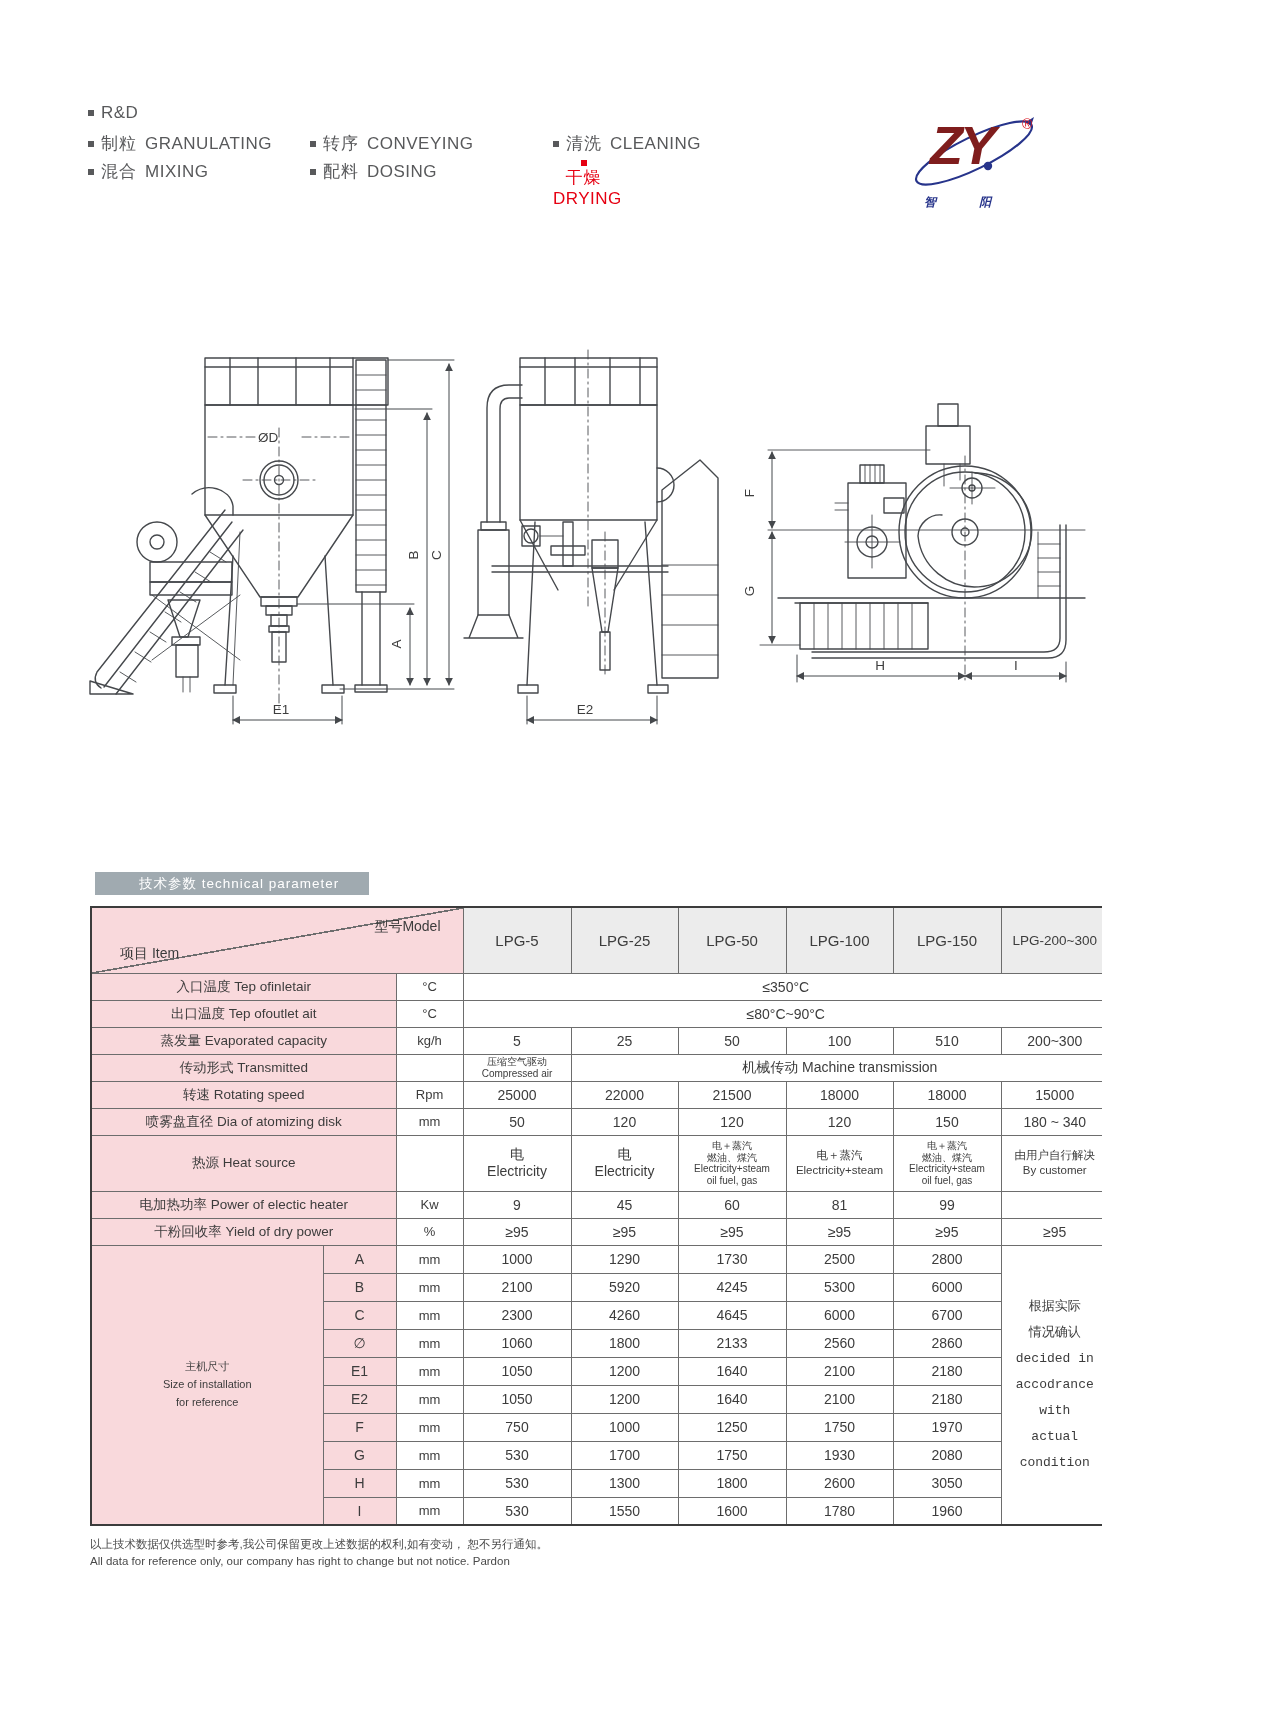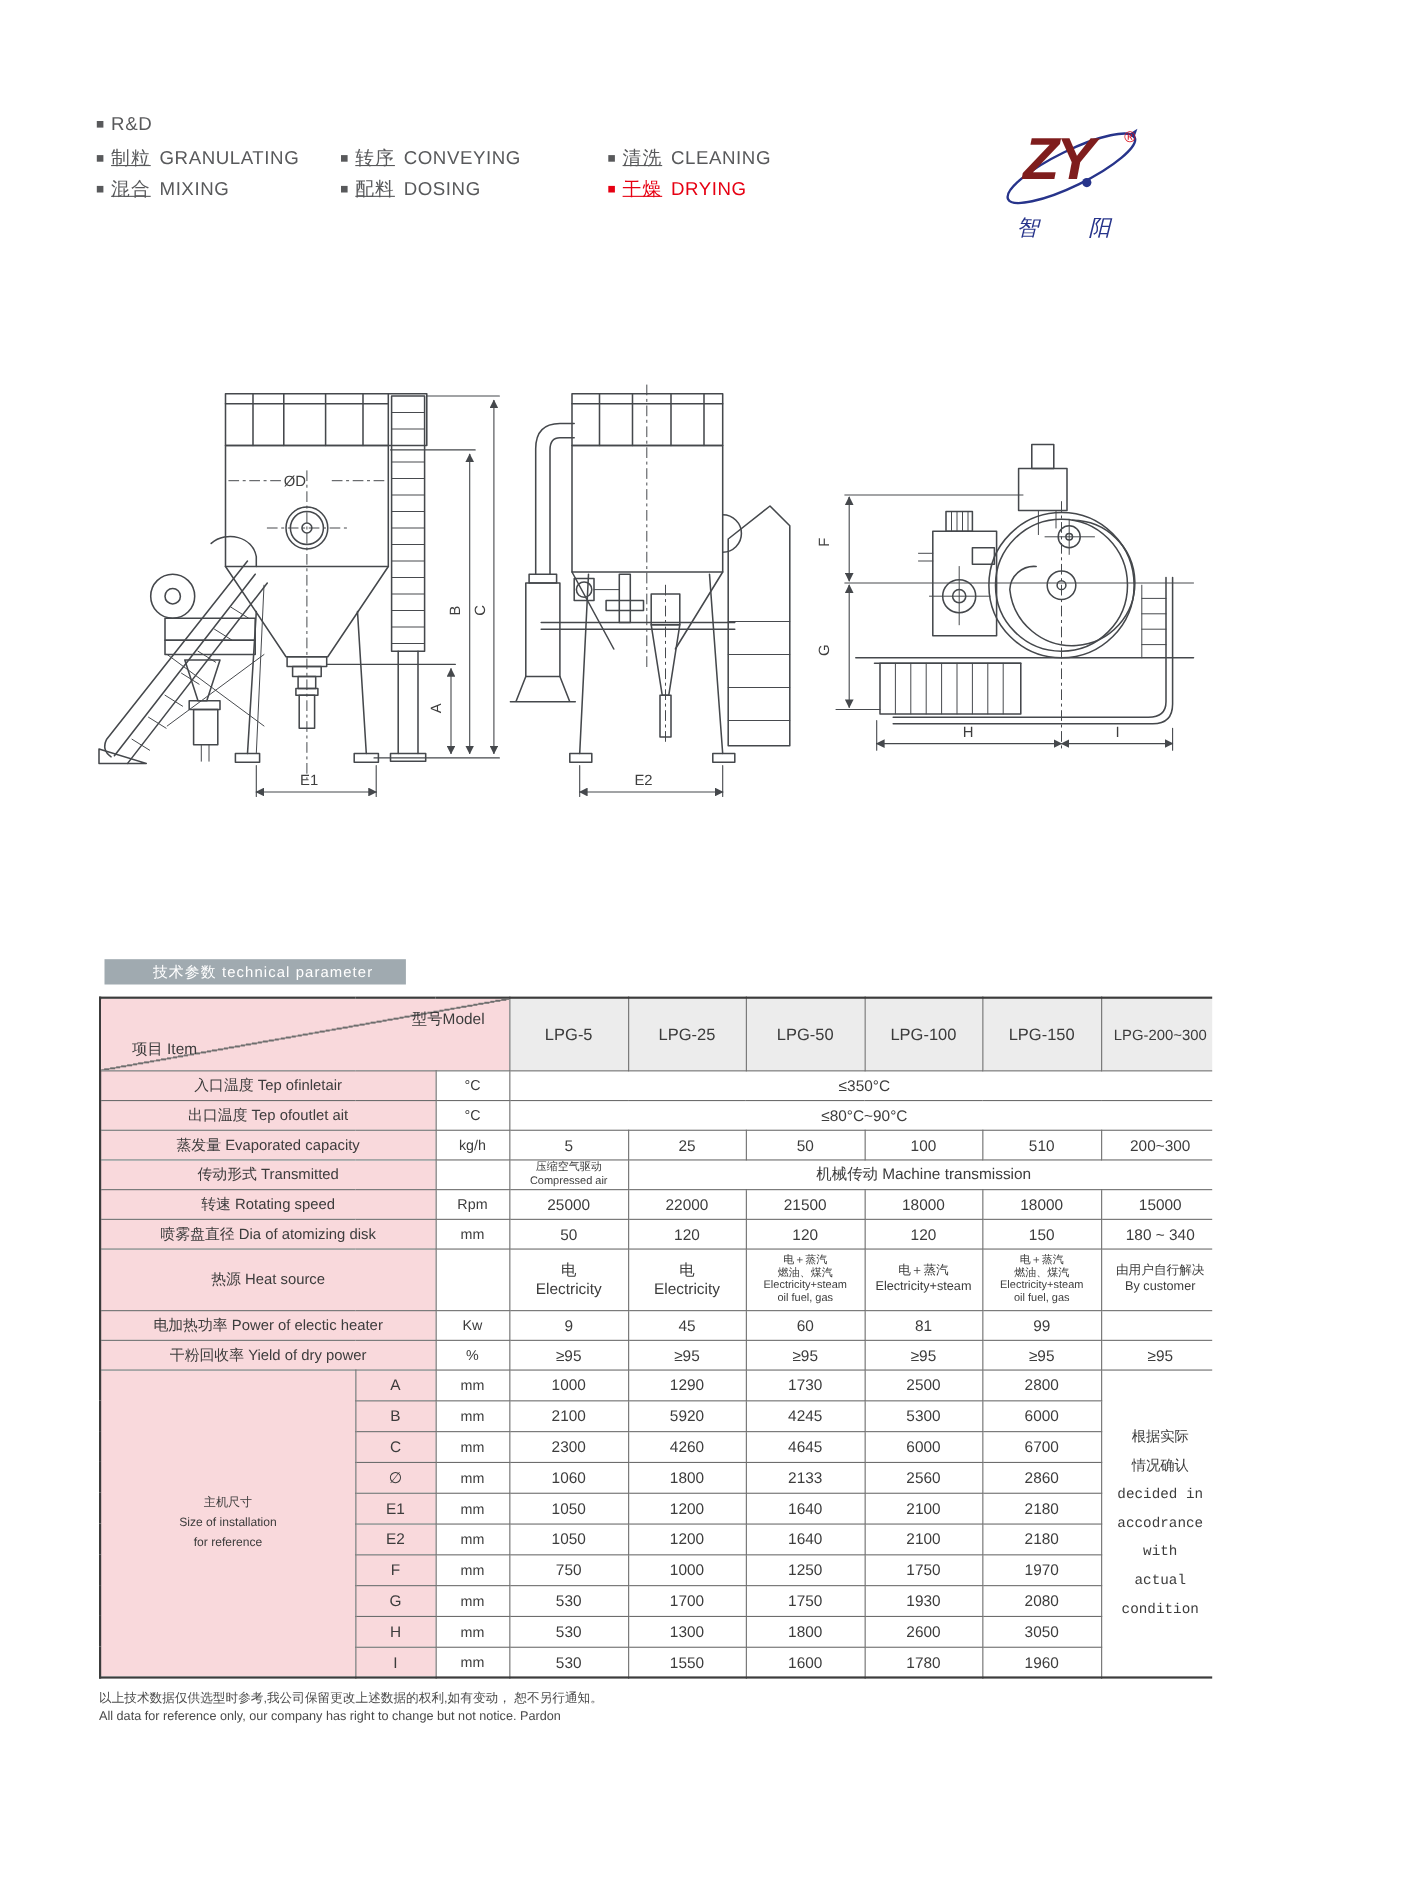--- a/index.html
+++ b/index.html
@@ -2,32 +2,32 @@
 <html><head>
 <meta charset="utf-8">
 <style>
   html,body{margin:0;padding:0;background:#ffffff;}
   .page{position:relative;width:1102px;height:1718px;background:#fff;overflow:hidden;
         font-family:"Liberation Sans","DejaVu Sans",sans-serif;color:#3f3f3f;}
 
   
   .nav-item{position:absolute;display:flex;align-items:center;font-size:17px;color:#58595b;white-space:nowrap;}
   .nav-item .sq{display:inline-block;width:6px;height:6px;background:#58595b;margin-right:7px;flex:none;}
-  .nav-item .zh{margin-right:8px;letter-spacing:1px;text-decoration:underline;}
+  .nav-item .zh{margin-right:8px;letter-spacing:1px;}
   .nav-item .en{letter-spacing:0.5px;}
   .nav-item.active{color:#e60012;}
   .nav-item.active .sq{background:#e60012;}
 
   
   .logo{position:absolute;left:896px;top:108px;width:160px;height:115px;}
   .logo .orbit{position:absolute;left:0;top:0;}
   .logo .mark{position:absolute;left:34px;top:10px;font-size:54px;line-height:1;font-weight:bold;
               font-style:italic;color:#7f1d1d;letter-spacing:-3px;}
   .logo .reg{position:absolute;left:126px;top:8px;font-size:14px;color:#d8101c;font-style:normal;}
-  .logo .cname{position:absolute;left:28px;top:86px;font-size:20px;color:#27348b;font-weight:normal;
+  .logo .cname{position:absolute;left:28px;top:86px;font-size:12px;color:#27348b;font-weight:bold;
                font-style:italic;letter-spacing:20px;white-space:nowrap;}
 
   
   .drawings{position:absolute;left:0;top:310px;width:1275px;height:420px;}
   .ln path,.ln rect,.ln circle,.ln line{fill:none;stroke:#45484c;stroke-width:1.4;stroke-linecap:round;stroke-linejoin:round;}
   .ln .tn{stroke-width:0.9;}
   .ln .dim{stroke-width:1;}
   .dsh{stroke-dasharray:9 4 2 4;}
   .dt{font-size:13.5px;fill:#3e3e3e;stroke:none !important;text-anchor:middle;
       font-family:"Liberation Sans",sans-serif;}
@@ -86,21 +86,21 @@
   <div class="nav-item" style="left:310px;top:160px;">
     <span class="sq"></span>
     <span class="zh">配料</span>
     <span class="en">DOSING</span>
   </div>
   <div class="nav-item" style="left:553px;top:132px;">
     <span class="sq"></span>
     <span class="zh">清洗</span>
     <span class="en">CLEANING</span>
   </div>
-  <div class="nav-item active" style="left:553px;top:160px;">
+  <div class="nav-item active" style="left:553px;top:160px;flex-direction:column;">
     <span class="sq"></span>
     <span class="zh">干燥</span>
     <span class="en">DRYING</span>
   </div>
 
   <div class="logo">
     <svg class="orbit" width="160" height="115" viewBox="0 0 160 115">
       <ellipse cx="78" cy="45" rx="64" ry="16" fill="none" stroke="#27348b" stroke-width="2.2" transform="rotate(-26 78 45)"></ellipse>
       <circle cx="92" cy="58" r="4.2" fill="#27348b"></circle>
       <path d="M130,14 l8,-5 l-3,9 z" fill="#27348b"></path>

